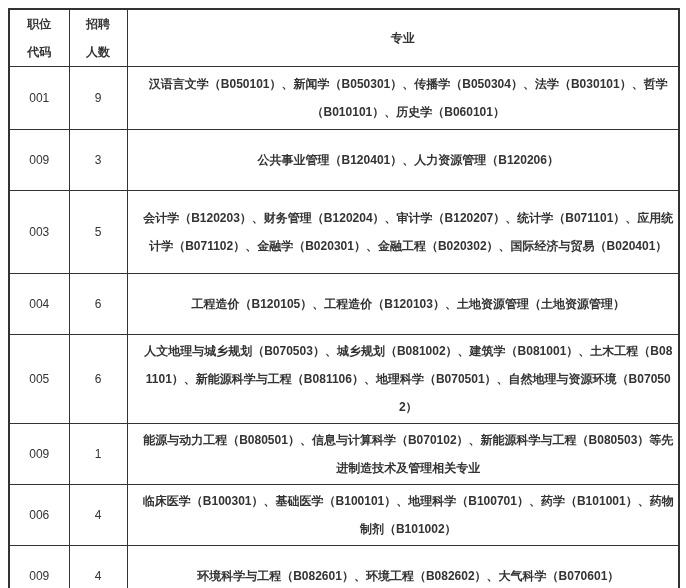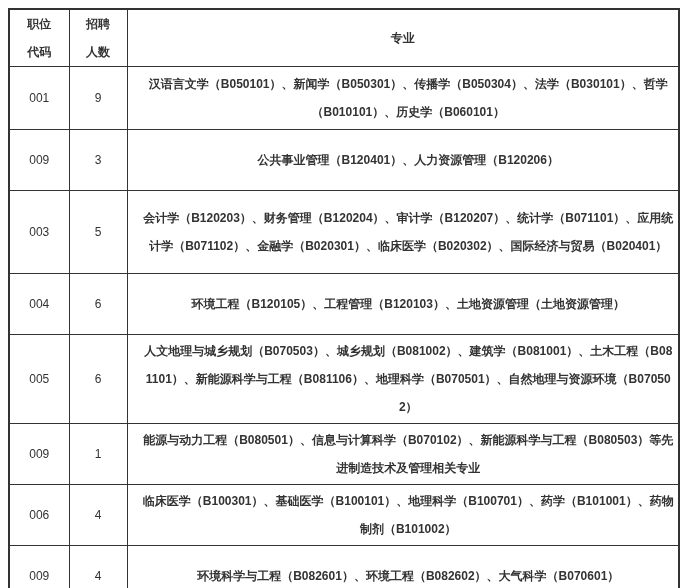--- a/index.html
+++ b/index.html
@@ -96,26 +96,26 @@
         <td class="cell-major">汉语言文学（B050101）、新闻学（B050301）、传播学（B050304）、法学（B030101）、哲学（B010101）、历史学（B060101）</td>
       </tr>
       <tr class="r-1">
         <td class="cell-code">009</td>
         <td class="cell-count">3</td>
         <td class="cell-major">公共事业管理（B120401）、人力资源管理（B120206）</td>
       </tr>
       <tr class="r-2">
         <td class="cell-code">003</td>
         <td class="cell-count">5</td>
-        <td class="cell-major">会计学（B120203）、财务管理（B120204）、审计学（B120207）、统计学（B071101）、应用统计学（B071102）、金融学（B020301）、临床医学（B020302）、国际经济与贸易（B020401）</td>
+        <td class="cell-major">会计学（B120203）、财务管理（B120204）、审计学（B120207）、统计学（B071101）、应用统计学（B071102）、金融学（B020301）、金融工程（B020302）、国际经济与贸易（B020401）</td>
       </tr>
       <tr class="r-3">
         <td class="cell-code">004</td>
         <td class="cell-count">6</td>
-        <td class="cell-major">环境工程（B120105）、工程管理（B120103）、土地资源管理（土地资源管理）</td>
+        <td class="cell-major">工程造价（B120105）、工程造价（B120103）、土地资源管理（土地资源管理）</td>
       </tr>
       <tr class="r-4">
         <td class="cell-code">005</td>
         <td class="cell-count">6</td>
         <td class="cell-major">人文地理与城乡规划（B070503）、城乡规划（B081002）、建筑学（B081001）、土木工程（B081101）、新能源科学与工程（B081106）、地理科学（B070501）、自然地理与资源环境（B070502）</td>
       </tr>
       <tr class="r-5">
         <td class="cell-code">009</td>
         <td class="cell-count">1</td>
         <td class="cell-major">能源与动力工程（B080501）、信息与计算科学（B070102）、新能源科学与工程（B080503）等先进制造技术及管理相关专业</td>

